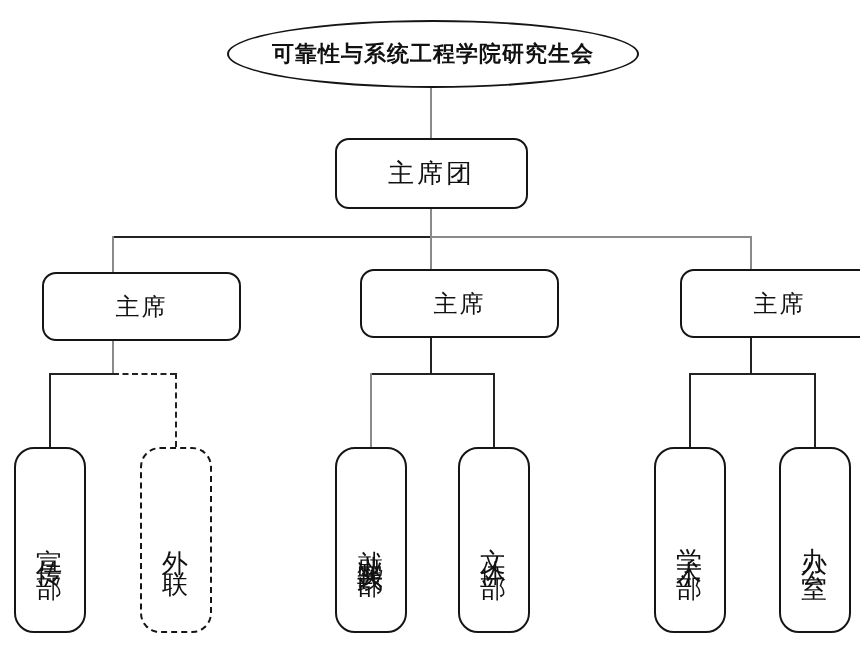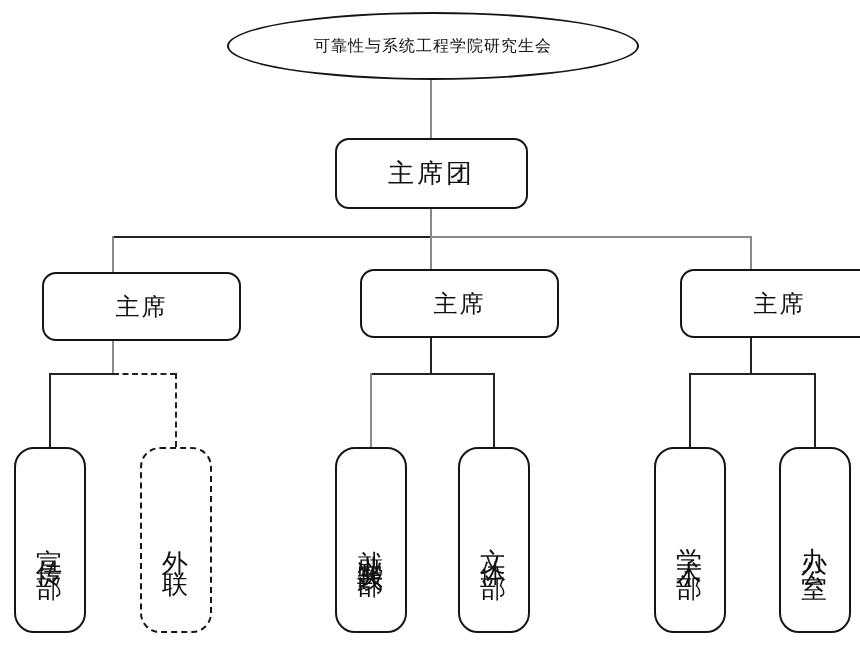--- a/index.html
+++ b/index.html
@@ -26,25 +26,26 @@
     border: 2.5px solid var(--border);
     display: flex;
     align-items: center;
     justify-content: center;
     color: #111;
     text-align: center;
     z-index: 2;
   }
 
   .ellipse {
-    left: 227px; top: 12px;
+    left: 227px; top: 20px;
     width: 412px; height: 68px;
     border-radius: 50%;
-    font-size: 16px;
+    font-size: 22px;
     letter-spacing: 1px;
+    font-weight: bold;
   }
 
   .presidium {
     left: 335px; top: 138px;
     width: 193px; height: 71px;
     border-radius: 14px;
     font-size: 26px;
     letter-spacing: 3px;
   }
 

